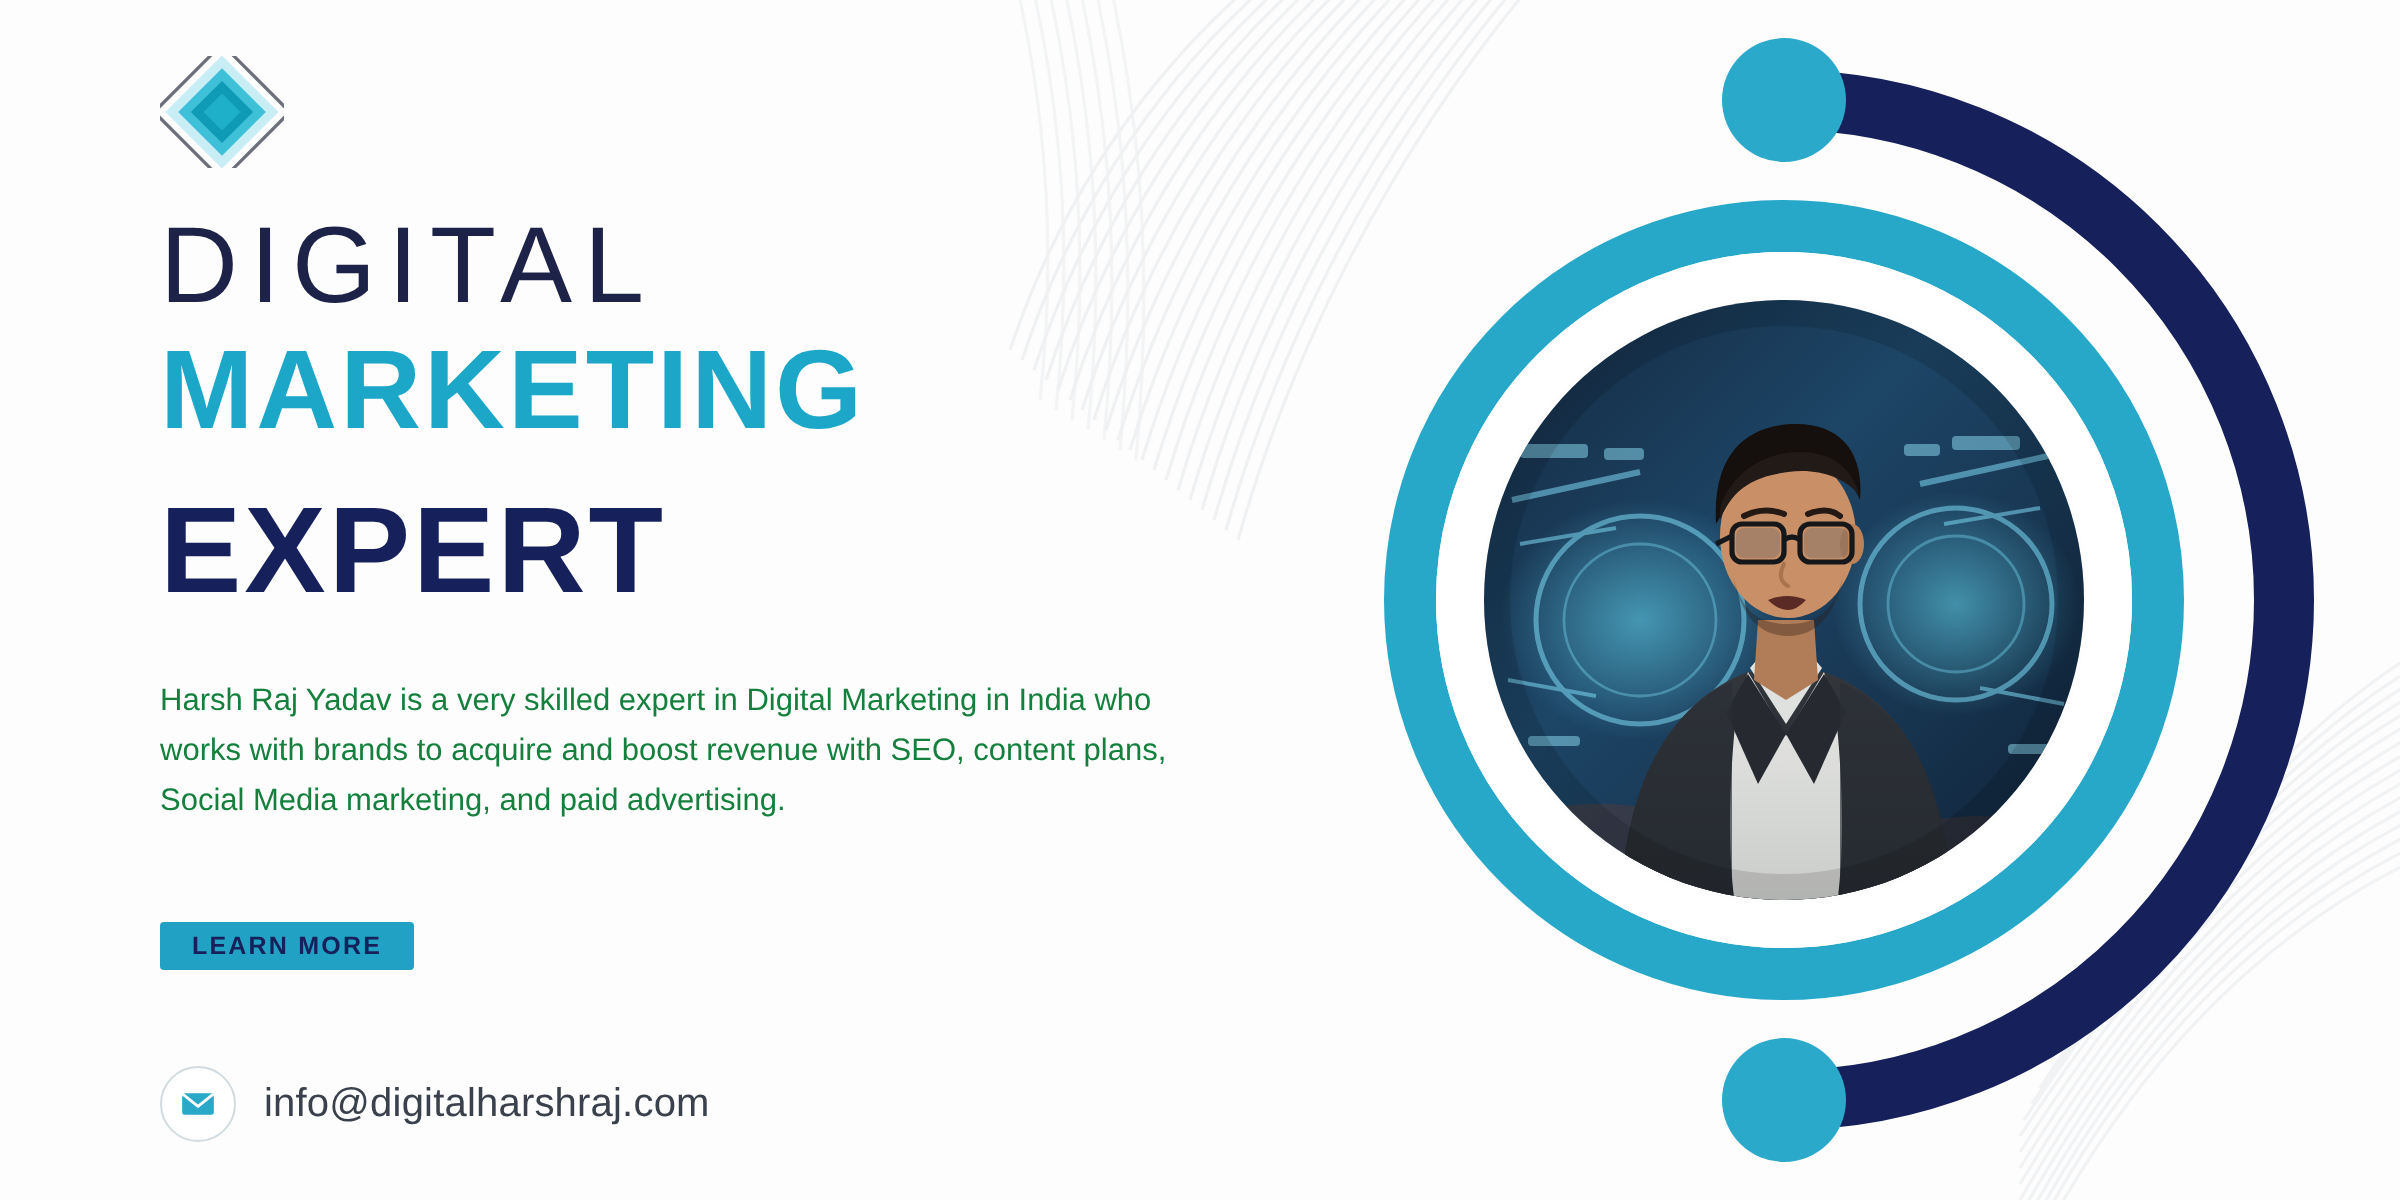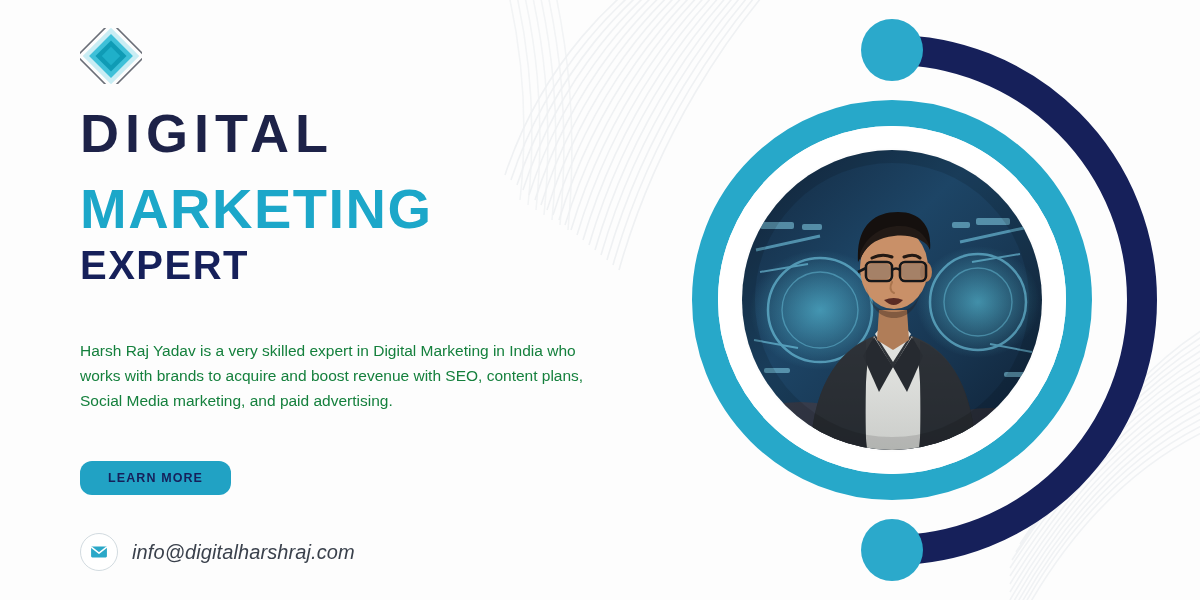--- a/index.html
+++ b/index.html
@@ -30,70 +30,70 @@
   
   .logo-mark {
     position: absolute; left: 4px; top: 28px;
     width: 62px; height: 56px;
   }
 
   
   .headline-block { position: absolute; left: 4px; top: 104px; width: 560px; }
   .h-digital {
     font-size: 54px;
-    font-weight: 700;
+    font-weight: 400;
     letter-spacing: 6px;
     color: #1d2248;
     line-height: 1.08;
     font-family: "Liberation Sans", sans-serif;
   }
   .h-marketing {
     font-size: 56px;
     font-weight: bold;
     letter-spacing: 1.5px;
     color: #1ca7c9;
     line-height: 1.12;
-    margin-top: 16px;
+    margin-top: 2px;
   }
   .h-expert {
-    font-size: 40px;
+    font-size: 61px;
     font-weight: bold;
     letter-spacing: 1.5px;
     color: #16205a;
     line-height: 1.12;
-    margin-top: 2px;
+    margin-top: 14px;
   }
 
   
   .desc {
     position: absolute; left: 4px; top: 338px;
     width: 524px;
     font-size: 15.5px;
     line-height: 25px;
     color: #15803d;
     font-family: "Liberation Sans", sans-serif;
   }
 
   
   .cta {
     position: absolute; left: 4px; top: 461px;
     display: inline-flex; align-items: center; justify-content: center;
-    height: 34px; padding: 0 28px;
+    height: 24px; padding: 0 16px;
     background: #21a2c4;
     color: #16205a;
-    border: none; border-radius: 12px;
+    border: none; border-radius: 2px;
     font-size: 12.5px; font-weight: bold; letter-spacing: 1.1px;
     font-family: "Liberation Sans", sans-serif;
     cursor: pointer;
   }
 
   
   .contacts {
     position: absolute; left: 4px; top: 533px;
-    display: flex; align-items: center; gap: 48px; font-style: italic;
+    display: flex; align-items: center; gap: 48px;
   }
   .contact-item { display: flex; align-items: center; gap: 14px; }
   .icon-circle {
     width: 38px; height: 38px; border-radius: 50%;
     border: 1.4px solid #d2dbe0;
     display: flex; align-items: center; justify-content: center;
     background: #fff;
     flex: none;
   }
   .contact-text {

